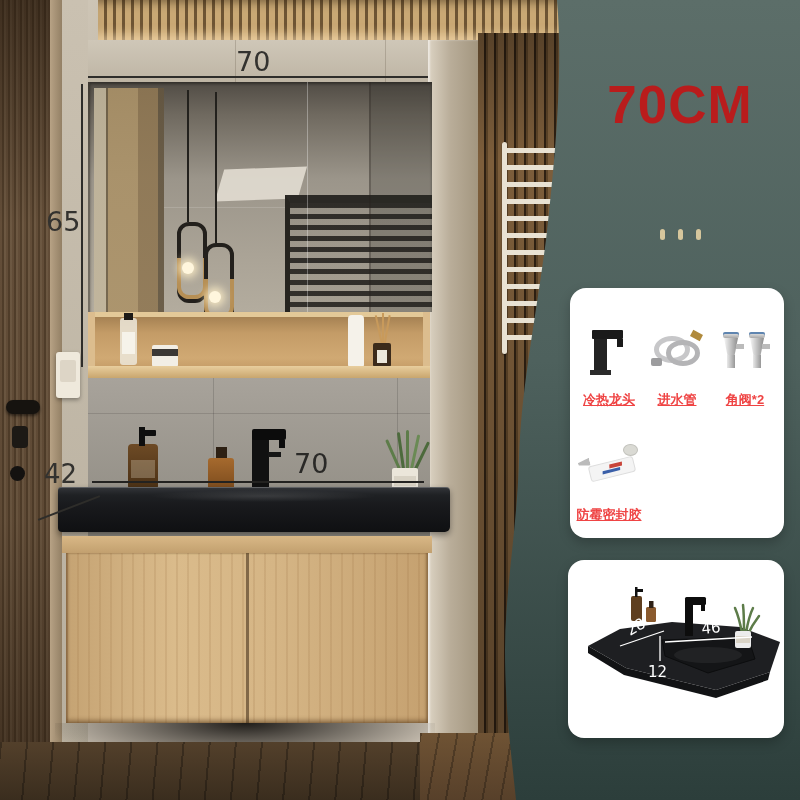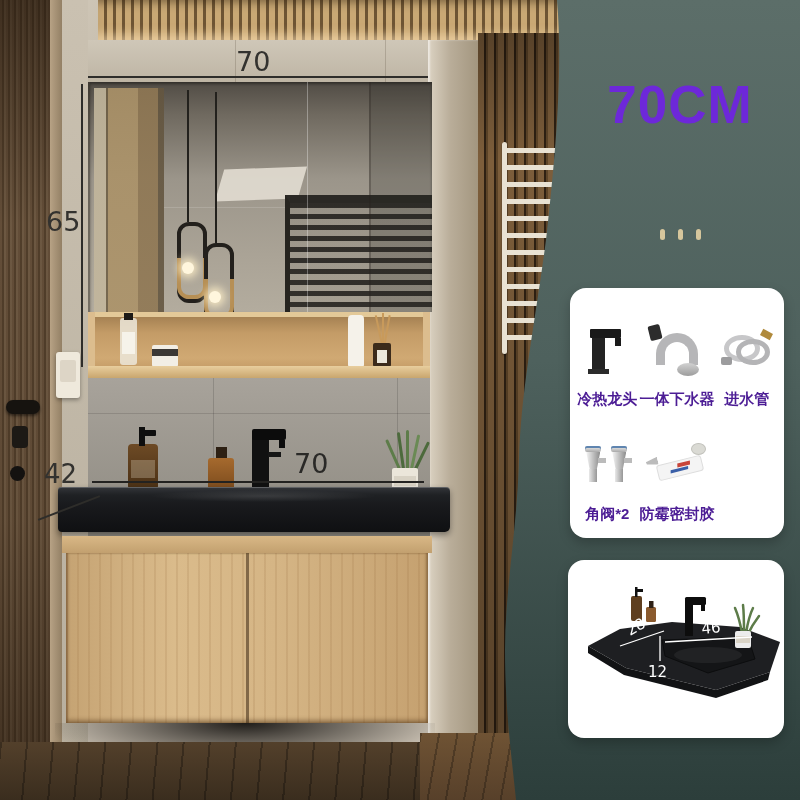--- a/index.html
+++ b/index.html
@@ -137,34 +137,34 @@
   .dim-top-line{left:88px;top:76px;width:340px;height:2px;}
   .dim-65-text{left:46px;top:206px;font-size:27px;}
   .dim-65-line{left:81px;top:84px;width:2px;height:283px;}
   .dim-48-text{left:44px;top:459px;font-size:26px;}
   .dim-48-line{left:36px;top:507px;width:66px;height:2px;transform:rotate(-21deg);}
   .dim-c70-text{left:294px;top:448px;font-size:27px;color:#2a2927;}
   .dim-c70-line{left:92px;top:481px;width:332px;height:2px;background:#232220;}
 
   
   .green-overlay{position:absolute;left:0;top:0;width:800px;height:800px;pointer-events:none;}
-  .panel-text{position:absolute;left:560px;width:240px;text-align:center;color:#6d28d9;}
+  .panel-text{position:absolute;left:560px;width:240px;text-align:center;color:#b91c1c;}
   .size-label{top:74px;font-size:53px;font-weight:bold;letter-spacing:1px;}
   .sub-line{color:#f3f3ee;font-size:19px;letter-spacing:7px;text-indent:7px;}
   .sub1{top:151px;} .sub2{top:181px;}
   .dots{position:absolute;left:560px;top:229px;width:240px;display:flex;justify-content:center;gap:13px;}
   .dot{width:5px;height:11px;border-radius:3px;background:#d6c69c;}
 
   
   .card{position:absolute;background:#ffffff;border-radius:16px;box-shadow:0 5px 12px rgba(0,0,0,.22);}
   .card-acc{left:570px;top:288px;width:214px;height:250px;display:grid;
     grid-template-columns:repeat(3,1fr);grid-template-rows:1fr 1fr;padding:12px 5px 8px;box-sizing:border-box;}
   .acc-cell{position:relative;display:flex;flex-direction:column;align-items:center;justify-content:flex-end;padding-bottom:6px;}
   .acc-icon{position:relative;width:100%;height:62px;margin-bottom:7px;}
-  .acc-label{font-size:15px;font-weight:bold;color:#4c1d95;white-space:nowrap;}
+  .acc-label{font-size:13px;font-weight:bold;color:#ef4444;white-space:nowrap;text-decoration:underline;}
 
   
   .f-body{left:50%;margin-left:-15px;top:8px;width:13px;height:40px;background:#232323;}
   .f-top{left:50%;margin-left:-17px;top:8px;width:31px;height:9px;background:#1a1a1a;border-radius:1px;}
   .f-tip{left:50%;margin-left:8px;top:17px;width:6px;height:8px;background:#1a1a1a;}
   .f-base{left:50%;margin-left:-19px;top:48px;width:21px;height:5px;background:#2b2b2b;}
   .d-arc{left:50%;margin-left:-21px;top:12px;width:42px;height:32px;border:9px solid #b6b6b8;border-bottom:none;border-radius:24px 24px 0 0;box-sizing:border-box;}
   .d-cap{left:50%;margin-left:-28px;top:4px;width:12px;height:15px;background:#2c2c2c;border-radius:2px;transform:rotate(-14deg);}
   .d-flange{left:50%;margin-left:0px;top:42px;width:22px;height:13px;border-radius:50%;background:linear-gradient(180deg,#d2d2d2,#9c9c9c);}
   .h-coil1{left:50%;margin-left:-23px;top:14px;width:36px;height:27px;border:5px solid #c7c7c9;border-radius:50%;box-sizing:border-box;}
@@ -316,28 +316,20 @@
       <div class="acc-icon">
         <div class="abs f-body"></div>
           <div class="abs f-top"></div>
           <div class="abs f-tip"></div>
           <div class="abs f-base"></div>
       </div>
       <div class="acc-label">冷热龙头</div>
     </div>
     <div class="acc-cell">
       <div class="acc-icon">
-        <div class="abs d-arc"></div>
-          <div class="abs d-cap"></div>
-          <div class="abs d-flange"></div>
-      </div>
-      <div class="acc-label">一体下水器</div>
-    </div>
-    <div class="acc-cell">
-      <div class="acc-icon">
         <div class="abs h-coil1"></div>
           <div class="abs h-coil2"></div>
           <div class="abs h-fit1"></div>
           <div class="abs h-fit2"></div>
       </div>
       <div class="acc-label">进水管</div>
     </div>
     <div class="acc-cell">
       <div class="acc-icon">
         <div class="abs valve v1">

